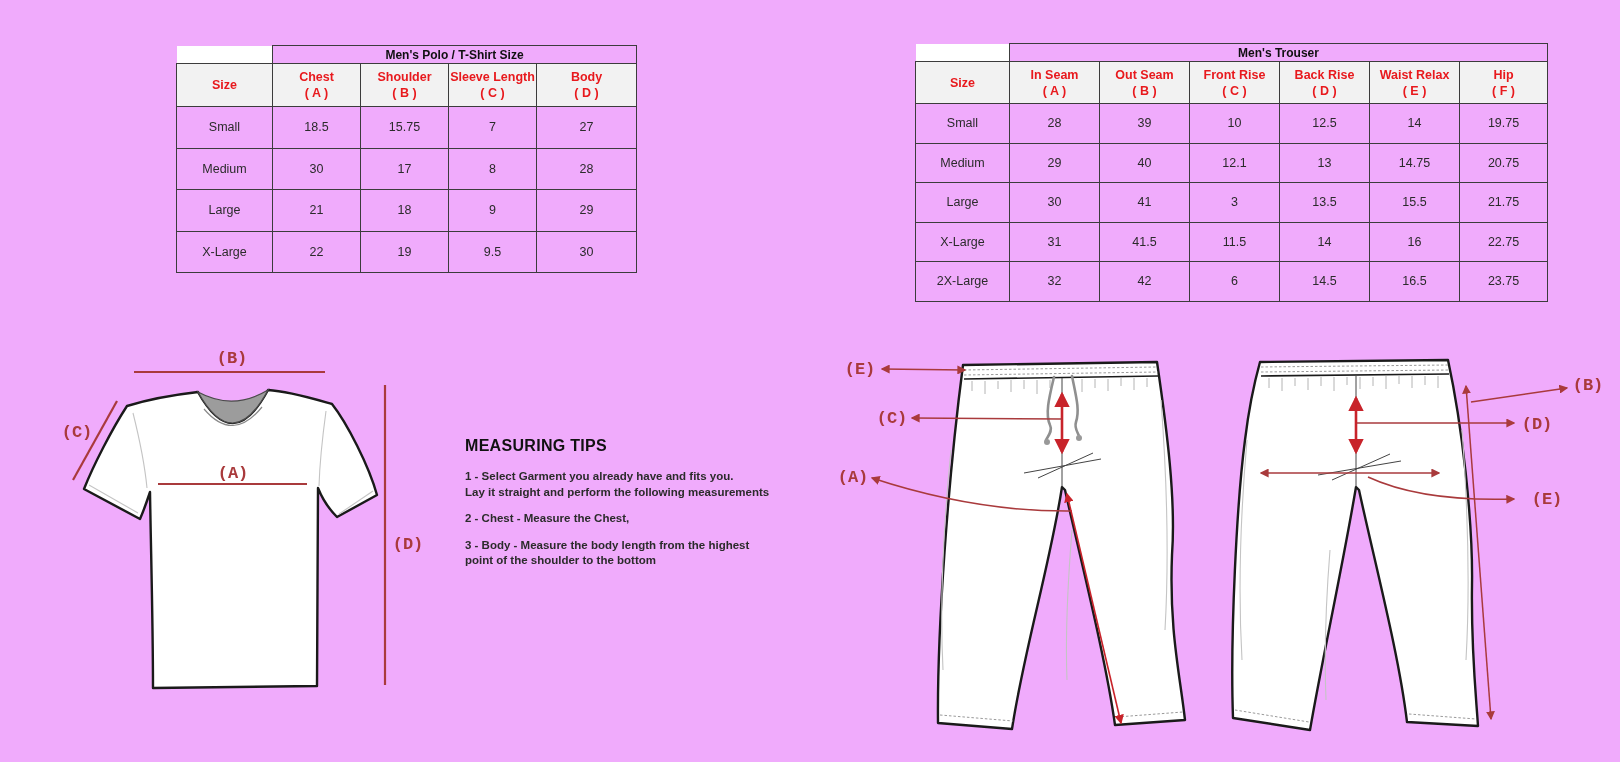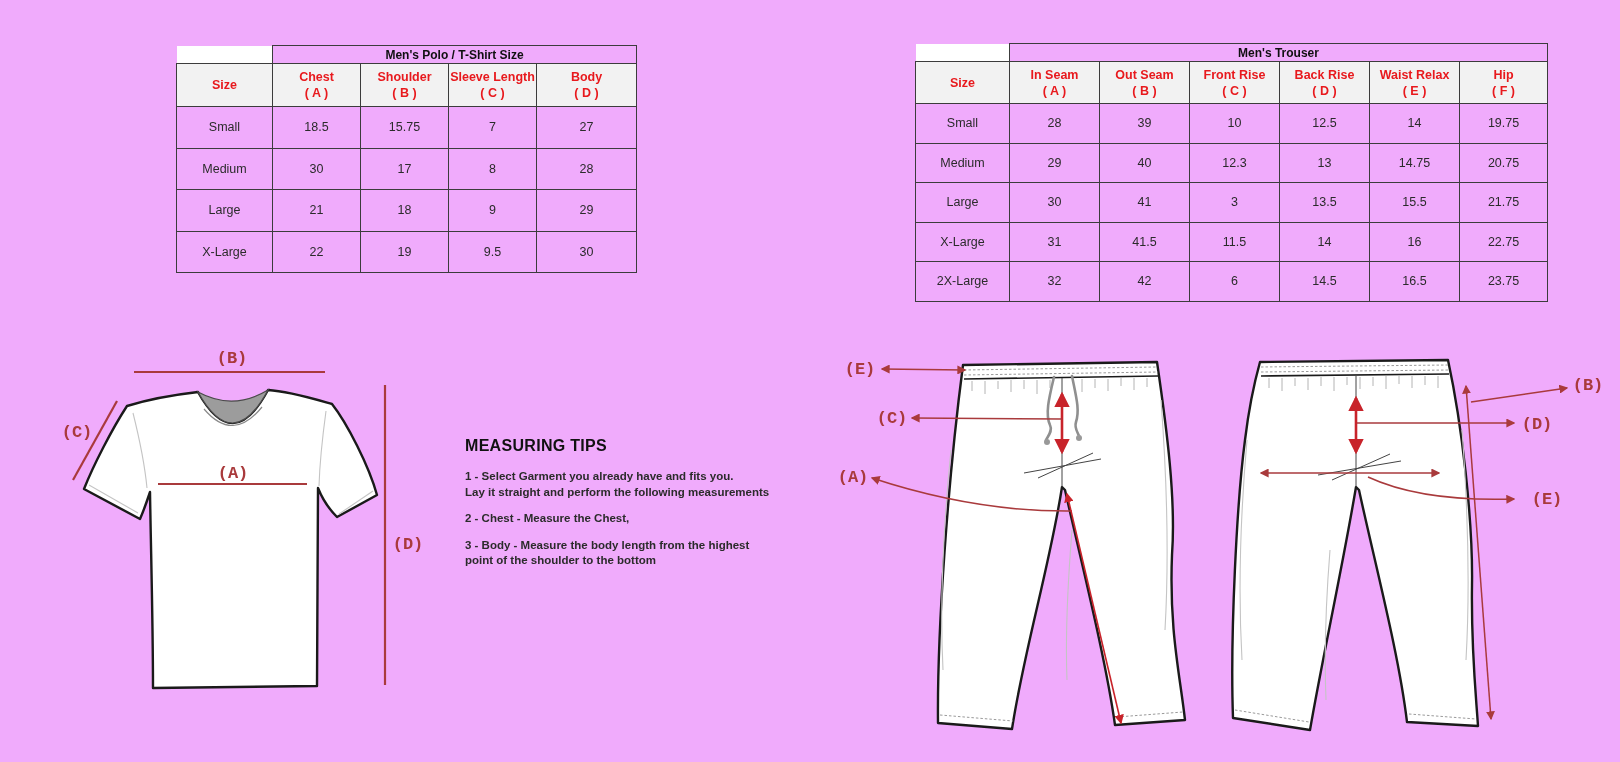--- a/index.html
+++ b/index.html
@@ -192,21 +192,21 @@
           <td class="val">10</td>
           <td class="val">12.5</td>
           <td class="val">14</td>
           <td class="val">19.75</td>
         </tr>
 
         <tr>
           <td class="val">Medium</td>
           <td class="val">29</td>
           <td class="val">40</td>
-          <td class="val">12.3</td>
+          <td class="val">12.1</td>
           <td class="val">13</td>
           <td class="val">14.75</td>
           <td class="val">20.75</td>
         </tr>
 
         <tr>
           <td class="val">Large</td>
           <td class="val">30</td>
           <td class="val">41</td>
           <td class="val">3</td>

